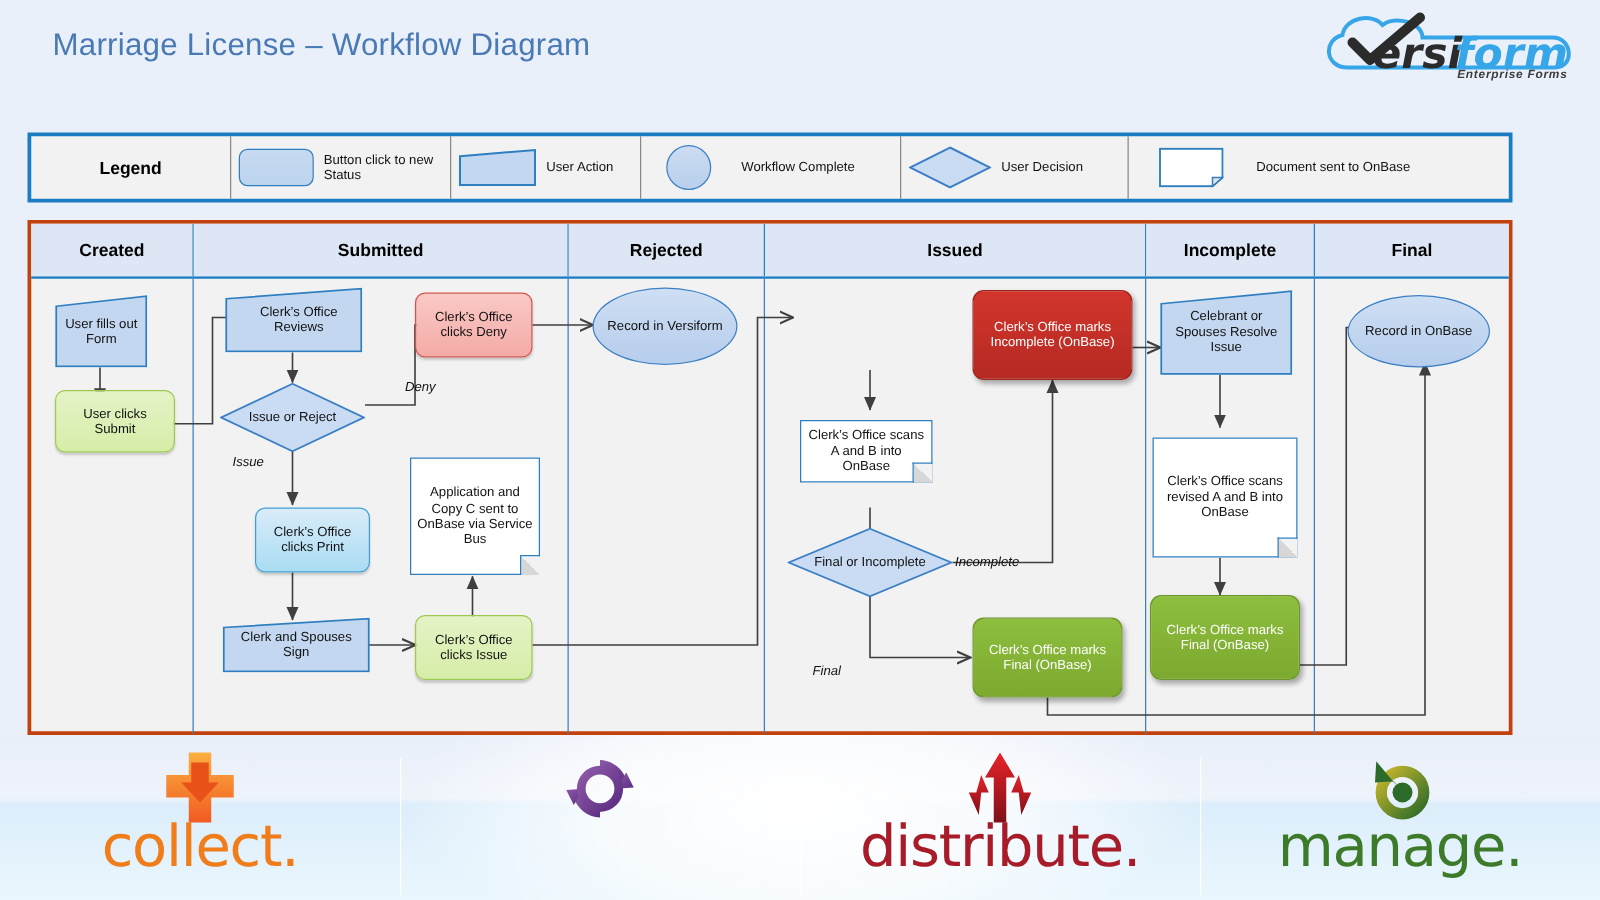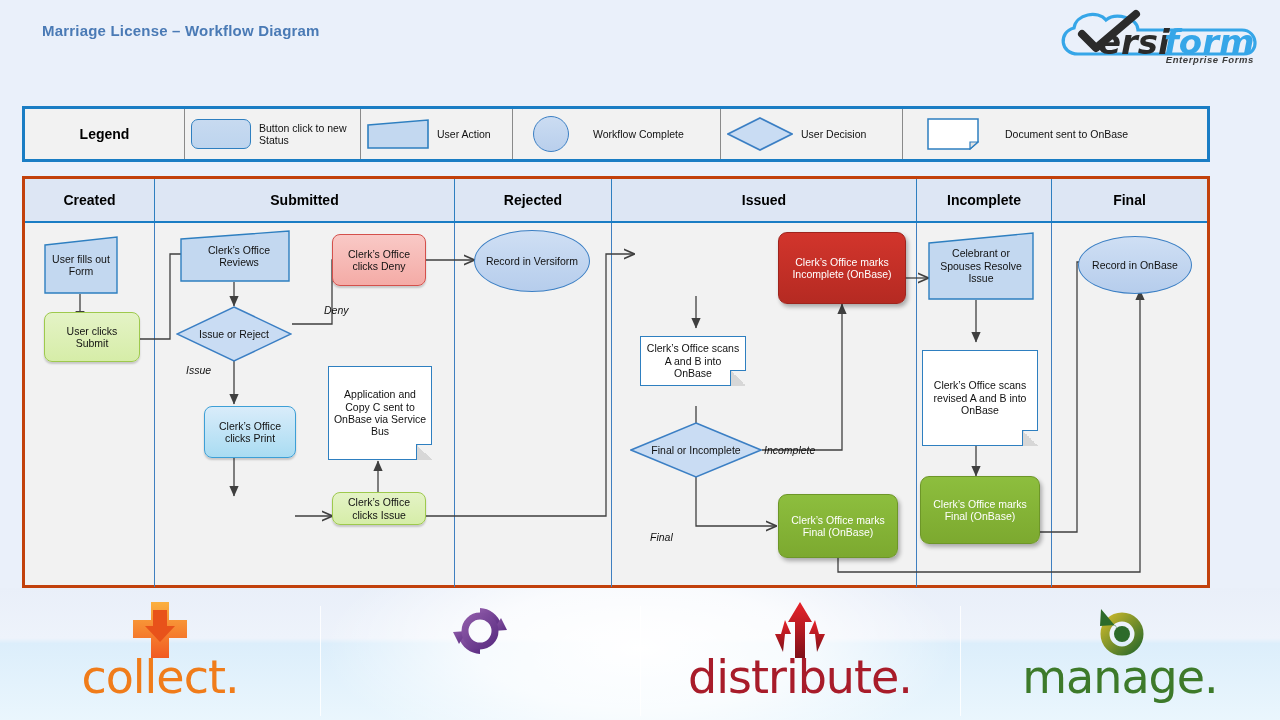--- a/index.html
+++ b/index.html
@@ -9,21 +9,21 @@
     font-family:"Liberation Sans", sans-serif;
     background:#eaf0fa;
     position:relative;
     overflow:hidden;
   }
 
   
   #header { position:absolute; left:0; top:0; width:1280px; height:88px; }
   #page-title {
     position:absolute; left:42px; top:22px;
-    font-size:15px; font-weight:bold; color:#4a7ab5;
+    font-size:25px; font-weight:normal; color:#4a7ab5;
     letter-spacing:.2px;
   }
   
   #logo { position:absolute; right:12px; top:4px; width:216px; height:64px; }
   #logo-tag {
     position:absolute; right:14px; top:50px;
     font-size:9.5px; font-style:italic; font-weight:bold;
     color:#3b3b3b; letter-spacing:.6px;
   }
 
@@ -323,31 +323,37 @@
       <polygon points="58,1 115,28 58,55 1,28" fill="#c9dcf3" stroke="#3b7fc4" stroke-width="1.5"></polygon>
     </svg>
     <span>Issue or Reject</span>
   </div>
   <div class="edge-label" style="left:164px;top:188px;">Issue</div>
 
   <div class="node n-blue-round" style="left:182px;top:230px;width:92px;height:52px;">
     <span>Clerk’s Office clicks Print</span>
   </div>
 
+  <div class="node" style="left:156px;top:318px;width:118px;height:44px;">
+    <svg style="position:absolute;inset:0" viewBox="0 0 118 44" preserveAspectRatio="none">
+      <polygon points="1,8 117,1 117,43 1,43" fill="#c3d8f0" stroke="#2e7fc0" stroke-width="1.4"></polygon>
+    </svg>
+    <span style="position:relative;z-index:2">Clerk and Spouses Sign</span>
+  </div>
 
   <div class="node n-red-round" style="left:310px;top:58px;width:94px;height:52px;">
     <span>Clerk’s Office clicks Deny</span>
   </div>
   <div class="edge-label" style="left:302px;top:128px;">Deny</div>
 
   <div class="node n-doc" style="left:306px;top:190px;width:104px;height:94px;">
     <span>Application and Copy C sent to OnBase via Service Bus</span>
   </div>
 
-  <div class="node n-green-round" style="left:310px;top:316px;width:94px;height:33px;justify-content:center;">
+  <div class="node n-green-round" style="left:310px;top:316px;width:94px;height:52px;justify-content:center;">
     <span>Clerk’s Office clicks Issue</span>
   </div>
 
   <div class="node n-ellipse" style="left:452px;top:54px;width:116px;height:62px;">
     <span>Record in Versiform</span>
   </div>
 
 
   <div class="node n-doc" style="left:618px;top:160px;width:106px;height:50px;">
     <span>Clerk’s Office scans A and B into OnBase</span>

